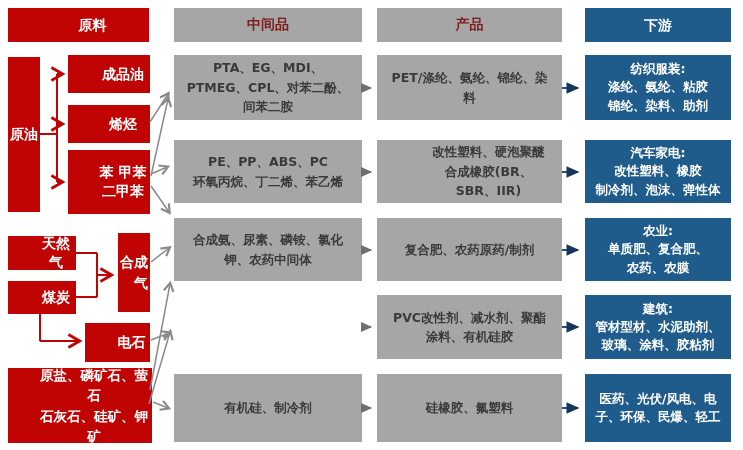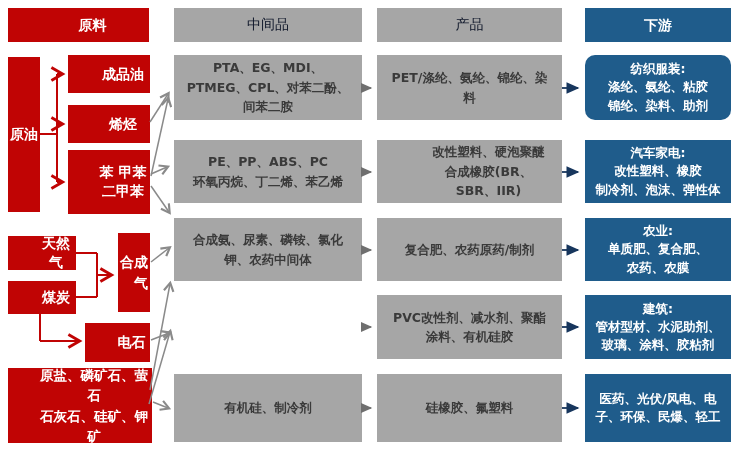--- a/index.html
+++ b/index.html
@@ -5,21 +5,21 @@
   html,body{margin:0;padding:0;background:#ffffff;}
   #stage{
     position:relative;width:743px;height:450px;background:#ffffff;overflow:hidden;
     font-family:"DejaVu Sans","Liberation Sans",sans-serif;
   }
   .box{
     position:absolute;display:flex;align-items:center;justify-content:center;
     text-align:center;box-sizing:border-box;white-space:pre-line;
   }
   .red{background:#C00404;color:#ffffff;font-weight:bold;font-size:14px;line-height:1.35;padding-left:28px;}
-  .grayh{background:#A6A6A6;color:#0f172a;font-weight:normal;font-size:14px;}
+  .grayh{background:#A6A6A6;color:#7f1d1d;font-weight:bold;font-size:14px;}
   .grayb{background:#A6A6A6;color:#3a3a3a;font-weight:bold;font-size:12.5px;line-height:1.55;padding:2px 10px;}
   .blue{background:#1F5C8B;color:#ffffff;font-weight:bold;font-size:12.5px;line-height:1.45;padding:2px 6px;}
   .vtext{line-height:1.5;padding:0 2px;word-break:break-all;font-size:14px;}
   #arrows{position:absolute;left:0;top:0;pointer-events:none;}
 </style>
 </head>
 <body>
 
 <div id="stage">
 
@@ -47,21 +47,21 @@
   <div class="box grayb" style="left:174px;top:374px;width:188px;height:68px;">有机硅、制冷剂</div>
 
   <div class="box grayb" style="left:377px;top:55px; width:185px;height:65px;">PET/涤纶、氨纶、锦纶、染料</div>
   <div class="box grayb" style="left:377px;top:140px;width:185px;height:63px;padding-left:48px;">改性塑料、硬泡聚醚
 合成橡胶(BR、SBR、IIR)</div>
   <div class="box grayb" style="left:377px;top:218px;width:185px;height:63px;">复合肥、农药原药/制剂</div>
   <div class="box grayb" style="left:377px;top:295px;width:185px;height:64px;">PVC改性剂、减水剂、聚酯
 涂料、有机硅胶</div>
   <div class="box grayb" style="left:377px;top:374px;width:185px;height:68px;">硅橡胶、氟塑料</div>
 
-  <div class="box blue" style="left:585px;top:55px; width:146px;height:65px;border-radius:10px;">纺织服装:
+  <div class="box blue" style="left:585px;top:55px; width:146px;height:65px;">纺织服装:
 涤纶、氨纶、粘胶
 锦纶、染料、助剂</div>
   <div class="box blue" style="left:585px;top:140px;width:146px;height:63px;">汽车家电:
 改性塑料、橡胶
 制冷剂、泡沫、弹性体</div>
   <div class="box blue" style="left:585px;top:218px;width:146px;height:63px;">农业:
 单质肥、复合肥、
 农药、农膜</div>
   <div class="box blue" style="left:585px;top:295px;width:146px;height:64px;">建筑:
 管材型材、水泥助剂、

